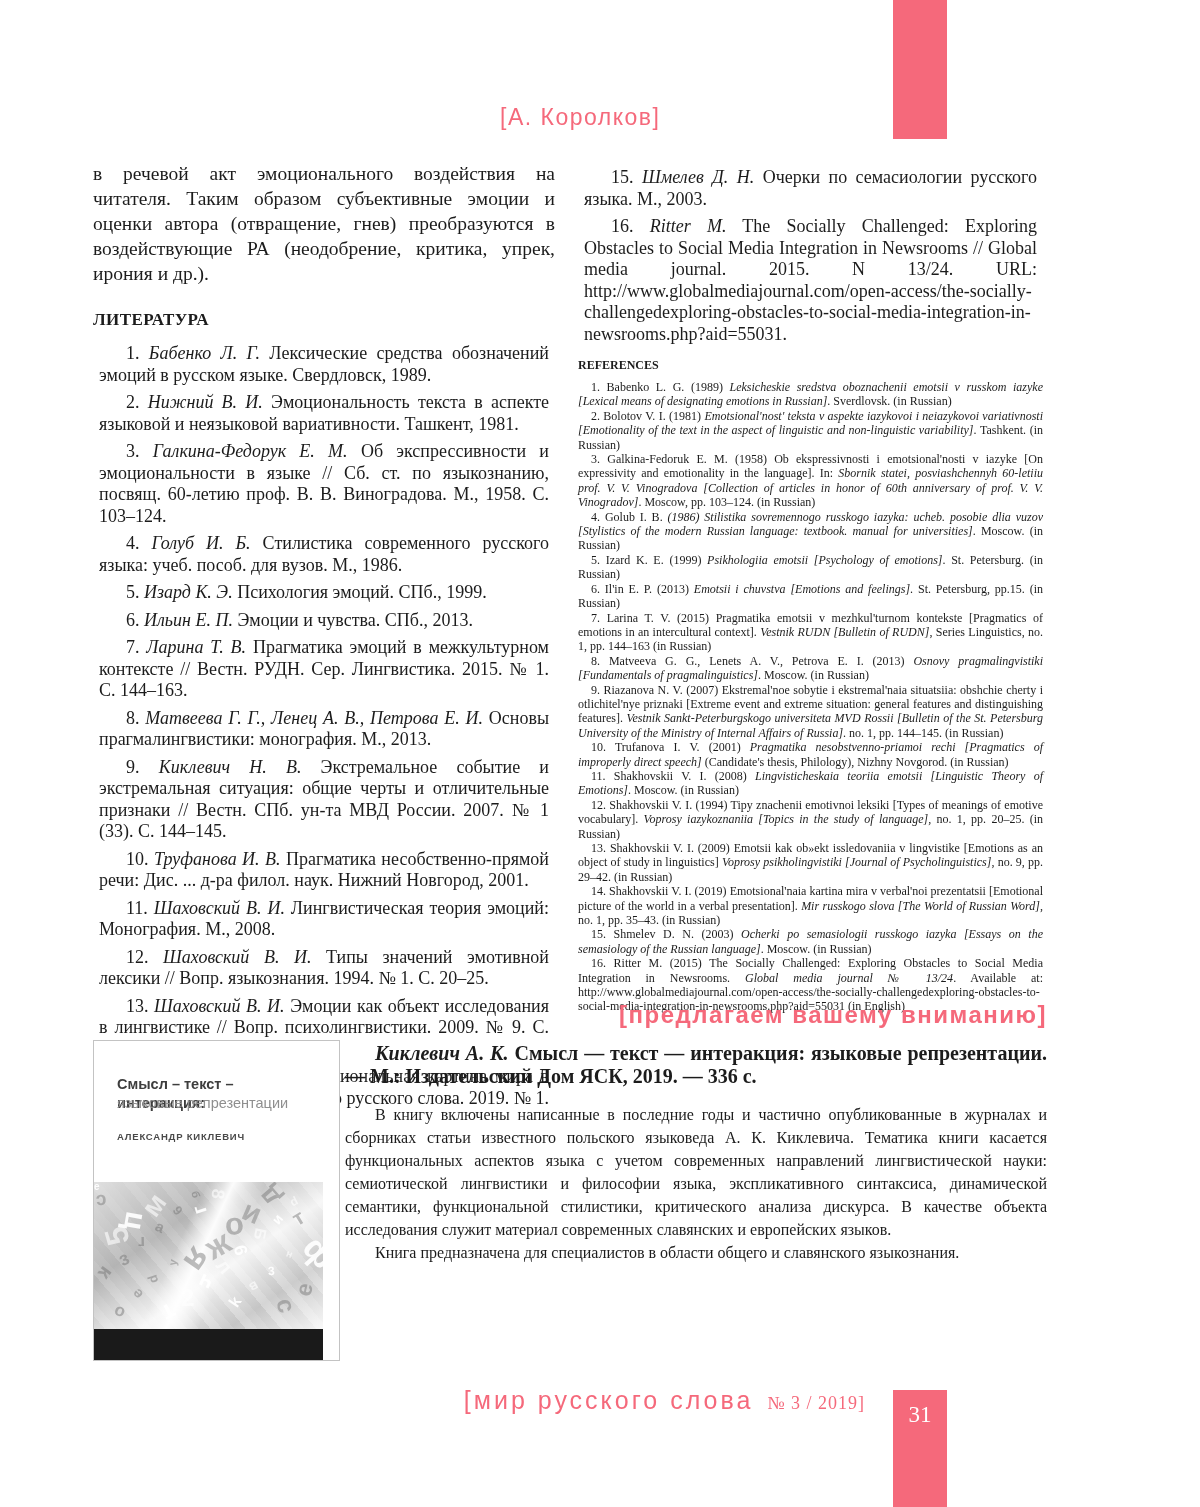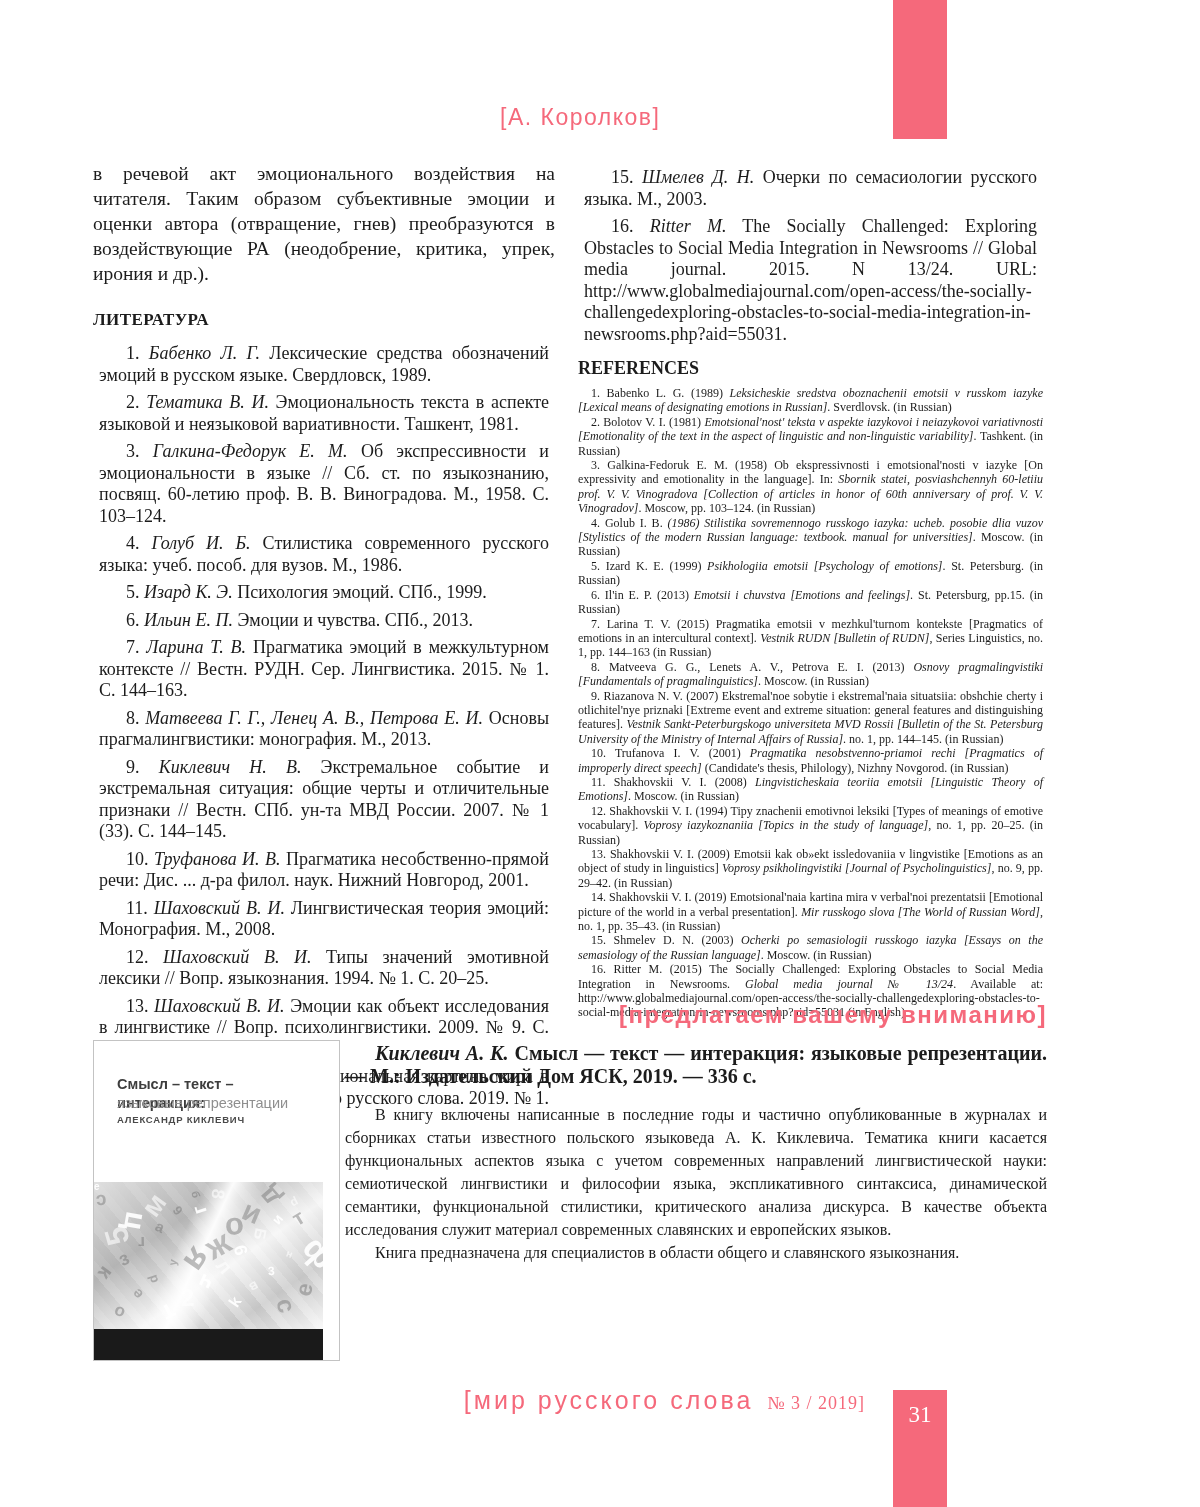--- a/index.html
+++ b/index.html
@@ -19,41 +19,41 @@
               font-family:"Liberation Sans",sans-serif;font-size:23px;color:#f5697b;letter-spacing:1.5px;}
 
   
   .col-left{position:absolute;left:93px;top:161px;width:462px;}
   .col-right{position:absolute;left:578px;top:161px;width:465px;}
 
   .intro{font-size:19.5px;line-height:25px;text-align:justify;margin:0;}
   .lit-heading{font-size:17px;font-weight:bold;margin:24px 0 13px 0;letter-spacing:.4px;}
   .lit-item{font-size:18px;line-height:21.5px;text-align:justify;text-indent:27px;margin:6px;
             overflow-wrap:anywhere;}
-  .refs-heading{font-size:18px;font-weight:bold;margin:13px 0 7px 0;}
+  .refs-heading{font-size:12px;font-weight:bold;margin:13px 0 7px 0;}
   .ref-item{font-size:12px;line-height:14.4px;text-align:justify;text-indent:13px;margin:0;
             overflow-wrap:anywhere;}
 
   
   .announce-tag{position:absolute;left:345px;top:1001px;width:702px;text-align:right;
                 font-family:"Liberation Sans",sans-serif;font-weight:bold;font-size:24px;
                 color:#f5697b;letter-spacing:1.5px;}
   .announce-body{position:absolute;left:345px;top:1042px;width:702px;}
   .book-heading{font-size:20px;font-weight:bold;line-height:23px;text-indent:30px;
                 text-align:justify;margin:0 0 15px 0;}
   .announce-para{font-size:16px;line-height:23px;text-align:justify;text-indent:30px;margin:0;}
 
   
   .book-cover{position:absolute;left:93px;top:1040px;width:247px;height:321px;background:#ffffff;
               border:1px solid #c3c3c3;box-sizing:border-box;overflow:hidden;}
   .cover-title{position:absolute;left:23px;top:34px;width:190px;font-family:"Liberation Sans",sans-serif;
                font-weight:bold;font-size:14.5px;line-height:19px;color:#3d3d3d;}
   .cover-subtitle{position:absolute;left:23px;top:53px;width:190px;font-family:"Liberation Sans",sans-serif;
                   font-size:14.5px;line-height:19px;color:#8f8f8f;}
-  .cover-author{position:absolute;left:23px;top:73px;font-family:"Liberation Sans",sans-serif;
+  .cover-author{position:absolute;left:23px;top:90px;font-family:"Liberation Sans",sans-serif;
                 font-weight:bold;font-size:9.5px;letter-spacing:.8px;color:#4a4a4a;}
   .cover-collage{position:absolute;left:0;top:141px;width:229px;height:148px;overflow:hidden;
      background:
        linear-gradient(115deg,rgba(255,255,255,0) 38%,rgba(255,255,255,.95) 47%,rgba(255,255,255,0) 58%),
        linear-gradient(-35deg,rgba(255,255,255,.85) 0%,rgba(200,200,200,.25) 22%,rgba(255,255,255,.8) 42%,rgba(160,160,160,.45) 68%,rgba(225,225,225,.9) 100%),
        repeating-linear-gradient(50deg,#c4c4c4 0 9px,#d9d9d9 9px 18px,#cdcdcd 18px 27px);}
   .cover-collage span{position:absolute;font-family:"Liberation Sans",sans-serif;line-height:1;}
   .cover-black{position:absolute;left:0;bottom:0;width:229px;height:31px;background:#1a1a1a;}
 
   
@@ -69,21 +69,21 @@
 
   <div class="bar-top"></div>
 
   <div class="author-tag">[А. Королков]</div>
 
   <div class="col-left">
     <p class="intro">в речевой акт эмоционального воздействия на читателя. Таким образом субъективные эмоции и оценки автора (отвращение, гнев) преобразуются в воздействующие РА (неодобрение, критика, упрек, ирония и др.).</p>
     <p class="lit-heading">ЛИТЕРАТУРА</p>
     <div>
         <p class="lit-item"><span>1. </span><span class="it">Бабенко Л. Г.</span><span> Лексические средства обозначений эмоций в русском языке. Свердловск, 1989.</span></p>
-        <p class="lit-item"><span>2. </span><span class="it">Тематика В. И.</span><span> Эмоциональность текста в аспекте языковой и неязыковой вариативности. Ташкент, 1981.</span></p>
+        <p class="lit-item"><span>2. </span><span class="it">Нижний В. И.</span><span> Эмоциональность текста в аспекте языковой и неязыковой вариативности. Ташкент, 1981.</span></p>
         <p class="lit-item"><span>3. </span><span class="it">Галкина-Федорук Е. М.</span><span> Об экспрессивности и эмоциональности в языке // Сб. ст. по языкознанию, посвящ. 60-летию проф. В. В. Виноградова. М., 1958. С. 103–124.</span></p>
         <p class="lit-item"><span>4. </span><span class="it">Голуб И. Б.</span><span> Стилистика современного русского языка: учеб. пособ. для вузов. М., 1986.</span></p>
         <p class="lit-item"><span>5. </span><span class="it">Изард К. Э.</span><span> Психология эмоций. СПб., 1999.</span></p>
         <p class="lit-item"><span>6. </span><span class="it">Ильин Е. П.</span><span> Эмоции и чувства. СПб., 2013.</span></p>
         <p class="lit-item"><span>7. </span><span class="it">Ларина Т. В.</span><span> Прагматика эмоций в межкультурном контексте // Вестн. РУДН. Сер. Лингвистика. 2015. № 1. С. 144–163.</span></p>
         <p class="lit-item"><span>8. </span><span class="it">Матвеева Г. Г., Ленец А. В., Петрова Е. И.</span><span> Основы прагмалингвистики: монография. М., 2013.</span></p>
         <p class="lit-item"><span>9. </span><span class="it">Киклевич Н. В.</span><span> Экстремальное событие и экстремальная ситуация: общие черты и отличительные признаки // Вестн. СПб. ун-та МВД России. 2007. № 1 (33). С. 144–145.</span></p>
         <p class="lit-item"><span>10. </span><span class="it">Труфанова И. В.</span><span> Прагматика несобственно-прямой речи: Дис. ... д-ра филол. наук. Нижний Новгород, 2001.</span></p>
         <p class="lit-item"><span>11. </span><span class="it">Шаховский В. И.</span><span> Лингвистическая теория эмоций: Монография. М., 2008.</span></p>
         <p class="lit-item"><span>12. </span><span class="it">Шаховский В. И.</span><span> Типы значений эмотивной лексики // Вопр. языкознания. 1994. № 1. С. 20–25.</span></p>

